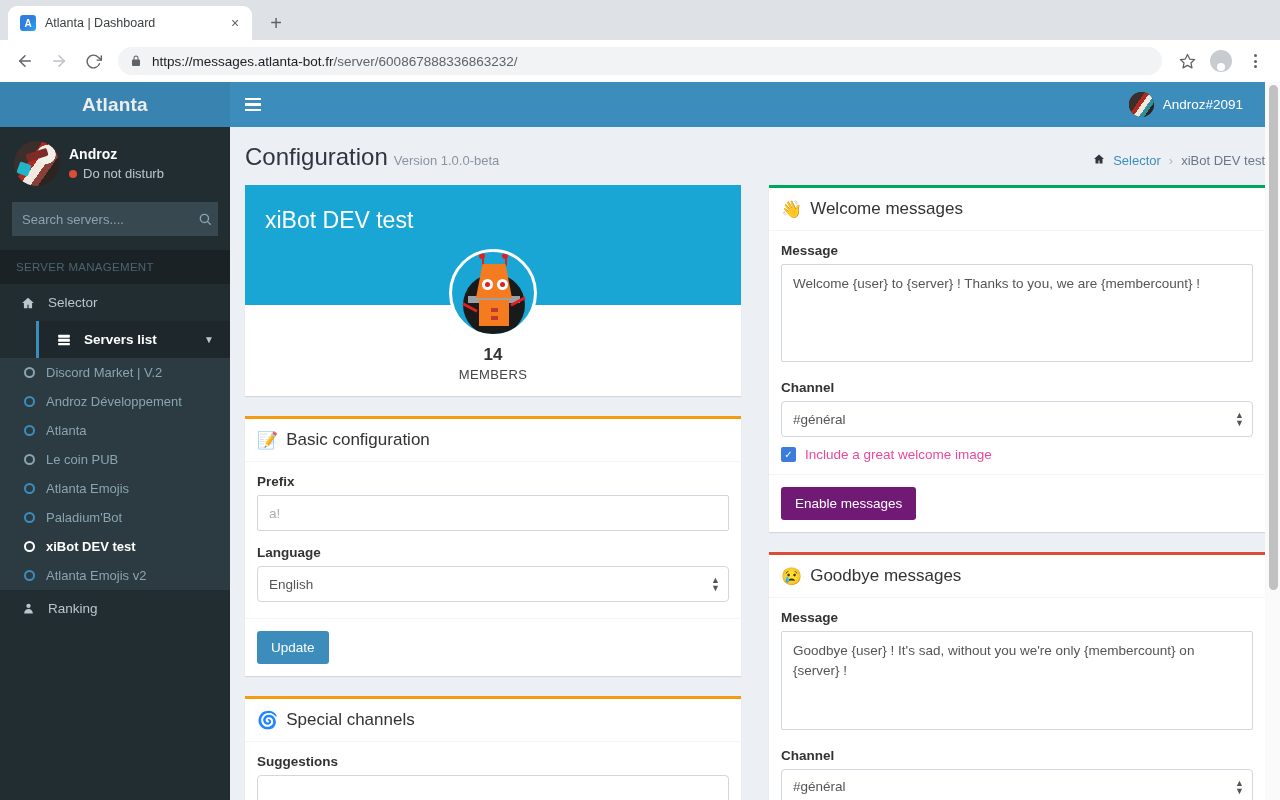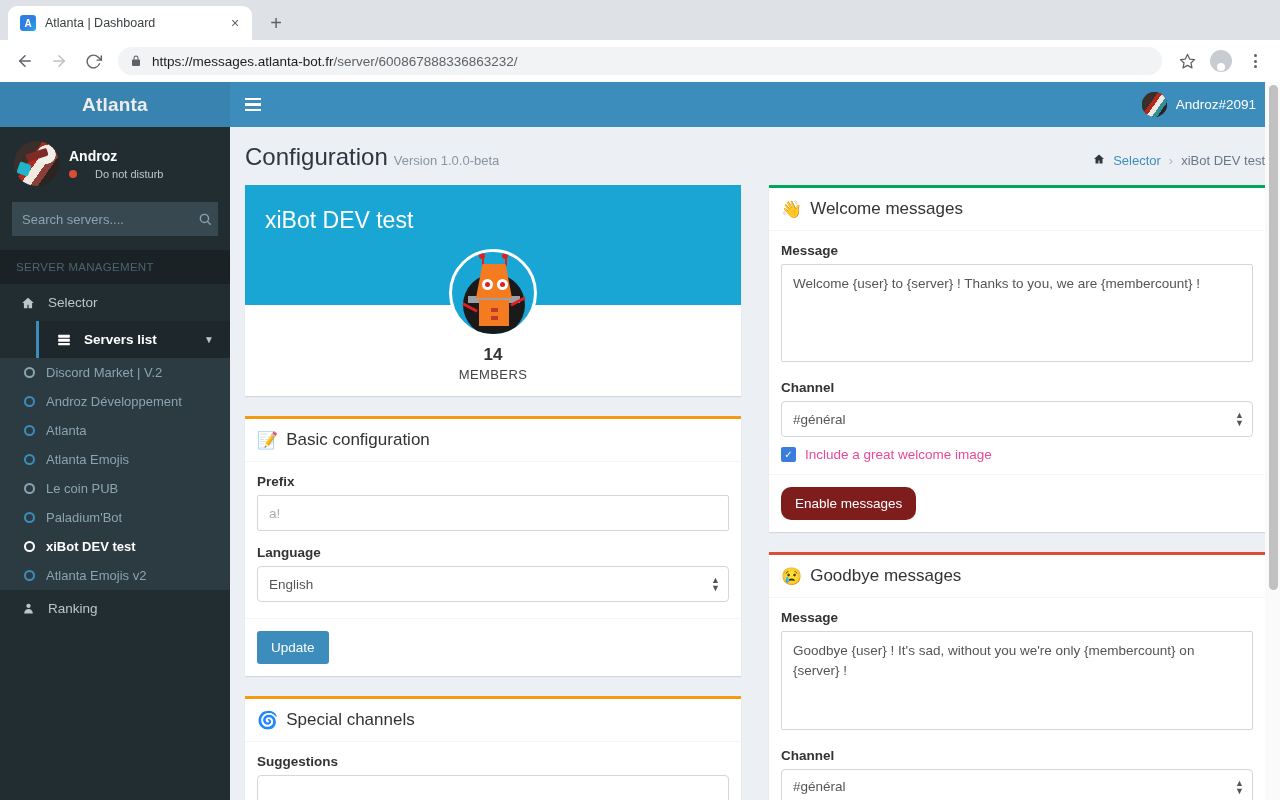--- a/index.html
+++ b/index.html
@@ -93,21 +93,21 @@
       background:
         radial-gradient(circle at 72% 30%, #f2efe8 0 20%, transparent 21%),
         linear-gradient(125deg,#3a2f2a 0 38%, #b02a22 38% 48%, #efe9e0 48% 62%, #8a4038 62% 72%, #2c2420 72%);
   }
   .user-av .a2 { position: absolute; left: 4px; top: 22px; width: 12px; height: 12px;
       background: #1fb6c9; border-radius: 2px; transform: rotate(20deg); }
   .user-av .a3 { position: absolute; left: 12px; top: 10px; width: 22px; height: 8px;
       background: #7d2b26; border-radius: 2px; transform: rotate(-18deg); }
   .user-meta { min-width: 0; }
   .user-name { color: #fff; font-size: 14px; font-weight: bold; }
-  .user-status { color: #b8c7ce; font-size: 11px; display: flex; align-items: center; gap: 18px; margin-top: 4px; }
+  .user-status { color: #b8c7ce; font-size: 13px; display: flex; align-items: center; gap: 6px; margin-top: 4px; }
   .status-dot { width: 8px; height: 8px; border-radius: 50%; background: #dd4b39; flex: none; }
 
   .searchbox {
     margin: 4px 12px 14px 12px; height: 34px; background: #374850;
     display: flex; align-items: center; padding: 0 10px;
   }
   .searchbox input {
     flex: 1; background: transparent; border: none; outline: none;
     color: #cfd8dc; font-size: 13px; font-family: inherit;
   }
@@ -143,21 +143,21 @@
   
   .main { flex: 1; display: flex; flex-direction: column; min-width: 0; }
   .topbar {
     height: 45px; background: #3c8dbc; display: flex;
     align-items: center; justify-content: space-between; padding: 0 12px 0 0;
     flex: none;
   }
   .hamburger { width: 45px; height: 45px; display: flex; flex-direction: column;
                align-items: center; justify-content: center; gap: 3px; }
   .hamburger i { width: 16px; height: 2.5px; background: #fff; display: block; }
-  .topbar-user { display: flex; align-items: center; gap: 9px; padding-right: 12px; }
+  .topbar-user { display: flex; align-items: center; gap: 9px; padding-right: 25px; }
   .topbar-av { width: 25px; height: 25px; border-radius: 50%; overflow: hidden; position: relative; background: #2b2520; }
   .topbar-av .a1 { position: absolute; inset: 0;
       background: linear-gradient(125deg,#3a2f2a 0 38%, #b02a22 38% 50%, #efe9e0 50% 64%, #2f8f9b 64% 76%, #2c2420 76%); }
   .topbar-name { color: #fff; font-size: 13.5px; }
 
   .content { flex: 1; overflow: hidden; position: relative; padding: 0 15px; }
   .page-head { display: flex; align-items: baseline; justify-content: space-between; padding: 16px 0 14px 0; }
   .page-title { font-size: 24px; color: #2f3640; font-weight: normal; }
   .page-title .ver { font-size: 13px; color: #8a94a0; margin-left: 6px; }
   .breadcrumb { display: flex; align-items: center; gap: 8px; font-size: 13px; color: #6b7785; }
@@ -253,21 +253,21 @@
     display: flex; align-items: center; justify-content: center; flex: none;
     color: #fff; font-size: 10px; line-height: 1;
   }
   .check-label { font-size: 13.5px; color: #ec4899; }
 
   .btn {
     display: inline-block; padding: 9px 14px; font-size: 13.5px;
     border: none; border-radius: 3px; color: #fff; font-family: inherit; cursor: default;
   }
   .btn-primary { background: #3c8dbc; }
-  .btn-success { background: #7f1d1d; border-radius: 10px; }
+  .btn-success { background: #701a75; }
 
   
   .pscroll {
     position: absolute; right: 0; top: 0; width: 15px; height: 100%;
     background: #fafafa;
   }
   .pthumb {
     position: absolute; right: 2px; top: 3px; width: 9px; height: 505px;
     background: #c1c1c1; border-radius: 5px;
   }
@@ -395,26 +395,26 @@
           </div>
         <div class="sub-item">
             <span class="ring blue"></span>
             <span>Androz Développement</span>
           </div>
         <div class="sub-item">
             <span class="ring blue"></span>
             <span>Atlanta</span>
           </div>
         <div class="sub-item">
+            <span class="ring"></span>
+            <span>Le coin PUB</span>
+          </div>
+        <div class="sub-item">
             <span class="ring blue"></span>
             <span>Atlanta Emojis</span>
-          </div>
-        <div class="sub-item">
-            <span class="ring"></span>
-            <span>Le coin PUB</span>
           </div>
         <div class="sub-item">
             <span class="ring blue"></span>
             <span>Paladium'Bot</span>
           </div>
         <div class="sub-item current">
             <span class="ring"></span>
             <span>xiBot DEV test</span>
           </div>
         <div class="sub-item">

